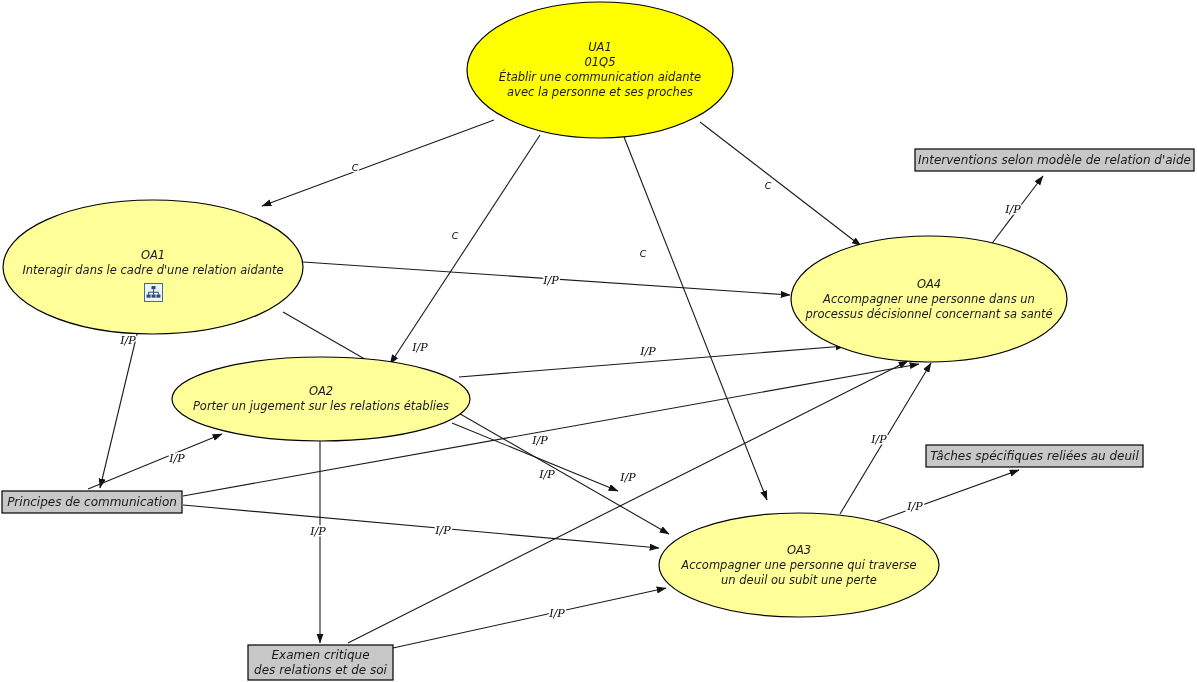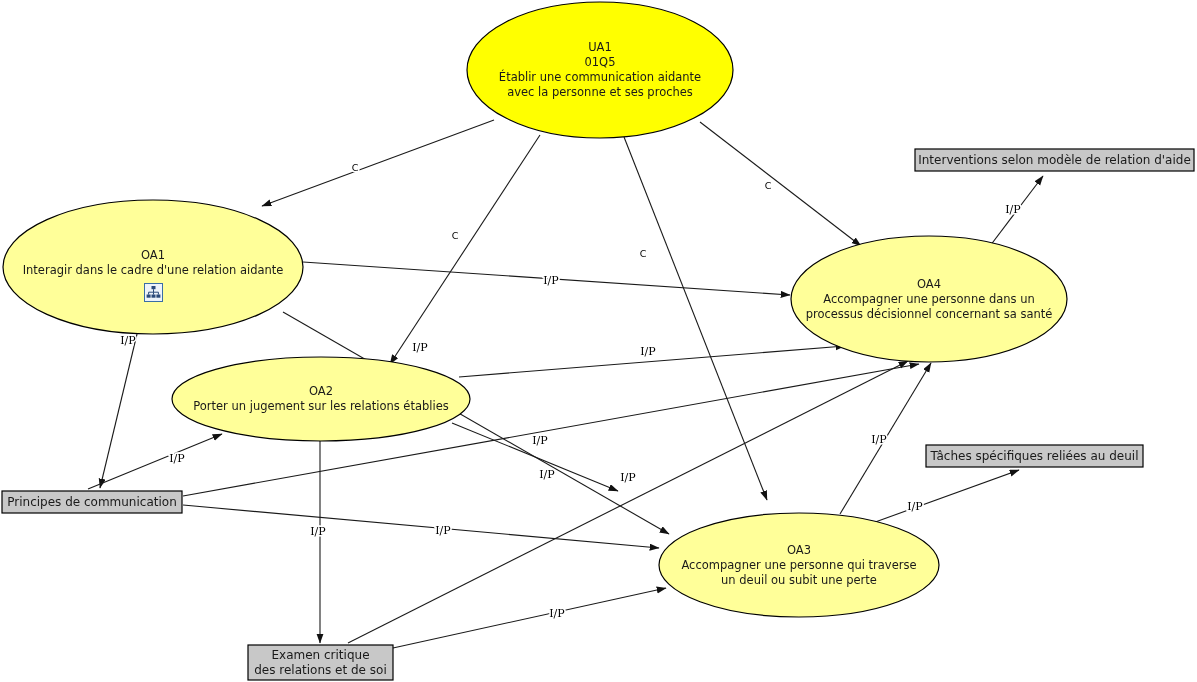--- a/index.html
+++ b/index.html
@@ -1,17 +1,17 @@
 <!DOCTYPE html>
 <html><head>
 <meta charset="utf-8">
 <style>
   html,body{margin:0;padding:0;background:#ffffff;}
   body{font-family:"DejaVu Sans", sans-serif;}
-  #canvas{position:relative;width:1197px;height:682px;background:#ffffff;overflow:hidden;}
+  #canvas{position:relative;width:1197px;height:682px;background:#ffffff;overflow:hidden;font-style:italic;}
   svg#graph{position:absolute;left:0;top:0;width:1197px;height:682px;}
   .node-ellipse{stroke:#000000;stroke-width:1.2;}
   .node-box{stroke:#000000;stroke-width:1.2;}
   .edge-line{stroke:#1a1a1a;stroke-width:1.1;fill:none;}
   .node-label{font-family:"DejaVu Sans", sans-serif;font-size:11.5px;fill:#1a1a1a;text-anchor:middle;dominant-baseline:middle;}
   .box-label{font-family:"DejaVu Sans", sans-serif;font-size:12px;fill:#1a1a1a;text-anchor:middle;dominant-baseline:middle;}
   .edge-label{font-family:"DejaVu Serif", serif;font-size:11px;fill:#000000;text-anchor:middle;dominant-baseline:middle;}
   .edge-label.c-label{font-family:"DejaVu Sans", sans-serif;font-size:9.5px;}
   .icon-box{position:absolute;width:19px;height:19px;border:1px solid #3a6ea5;background:#eef3fa;box-sizing:border-box;}
 </style>

